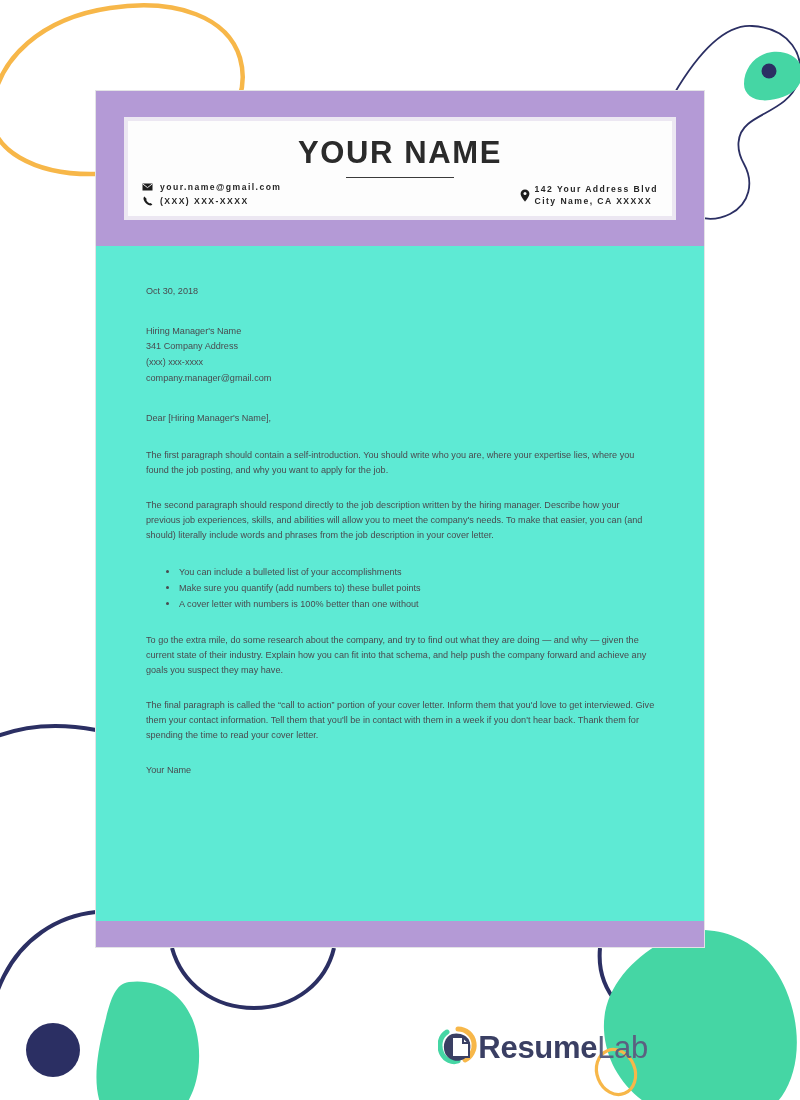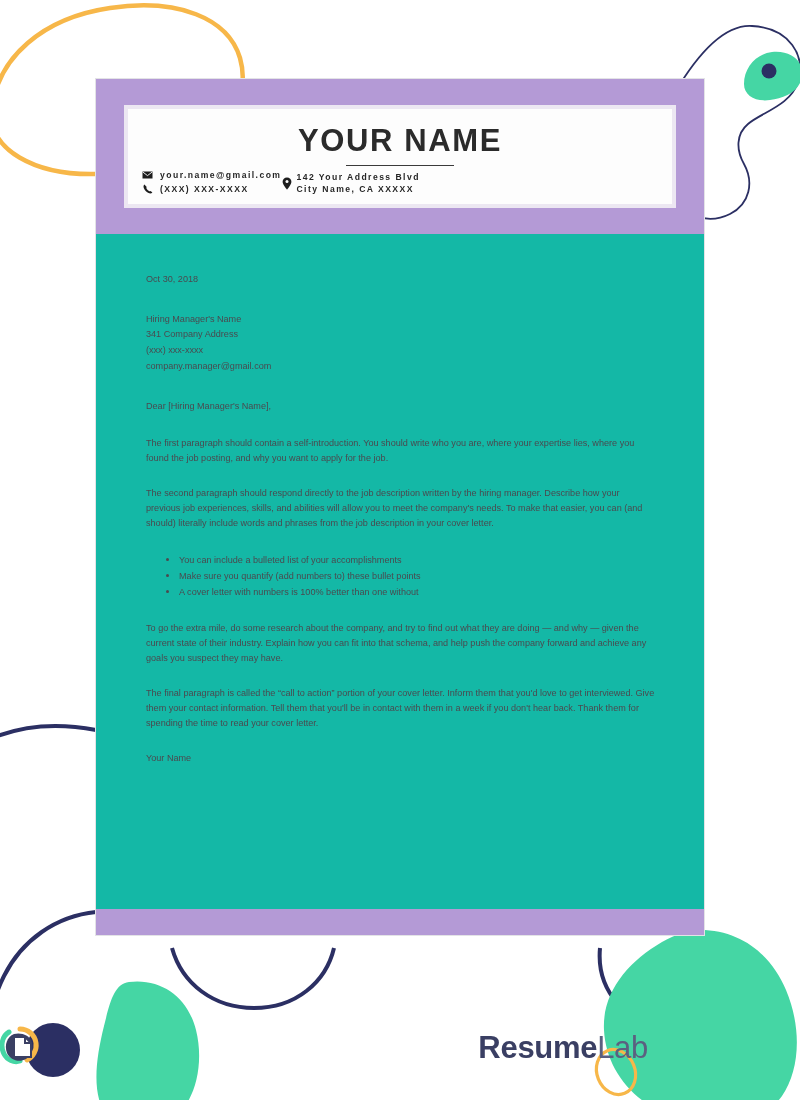--- a/index.html
+++ b/index.html
@@ -18,24 +18,24 @@
     position: absolute;
     left: 0; top: 0;
     width: 800px; height: 1100px;
     z-index: 0;
   }
 
   
   .page {
     position: absolute;
     left: 95px;
-    top: 78px;
+    top: 90px;
     width: 610px;
     height: 858px;
-    background: #14b8a6;
+    background: #5eead4;
     border: 1px solid #e3e3e6;
     z-index: 2;
   }
 
   
   .header-band {
     position: absolute;
     left: 0; top: 0;
     width: 100%;
     height: 155px;
@@ -62,21 +62,23 @@
   }
   .name-rule {
     width: 108px;
     height: 1.5px;
     background: #3b3b3b;
     margin: 7px auto 0;
   }
   .contact-row {
     margin-top: auto;
     display: flex;
+    justify-content: space-between;
     align-items: flex-end;
+    gap: 24px;
   }
   .contact-col { display: flex; flex-direction: column; gap: 4px; }
   .contact-line {
     display: flex;
     align-items: center;
     gap: 7px;
     font-size: 8.6px;
     font-weight: bold;
     letter-spacing: 1.45px;
     color: #262626;
@@ -150,21 +152,21 @@
     background: #b49ad6;
   }
 
   
   .brand {
     position: absolute;
     left: 0; top: 1026px;
     width: 648px;
     display: flex;
     align-items: center;
-    justify-content: space-between;
+    justify-content: flex-end;
     z-index: 3;
   }
   .brand-word {
     font-size: 31px;
     color: #3a3f63;
     letter-spacing: -0.3px;
     white-space: nowrap;
   }
   .brand-word b { font-weight: bold; }
   .brand-word i { font-style: normal; color: #5b6080; }

